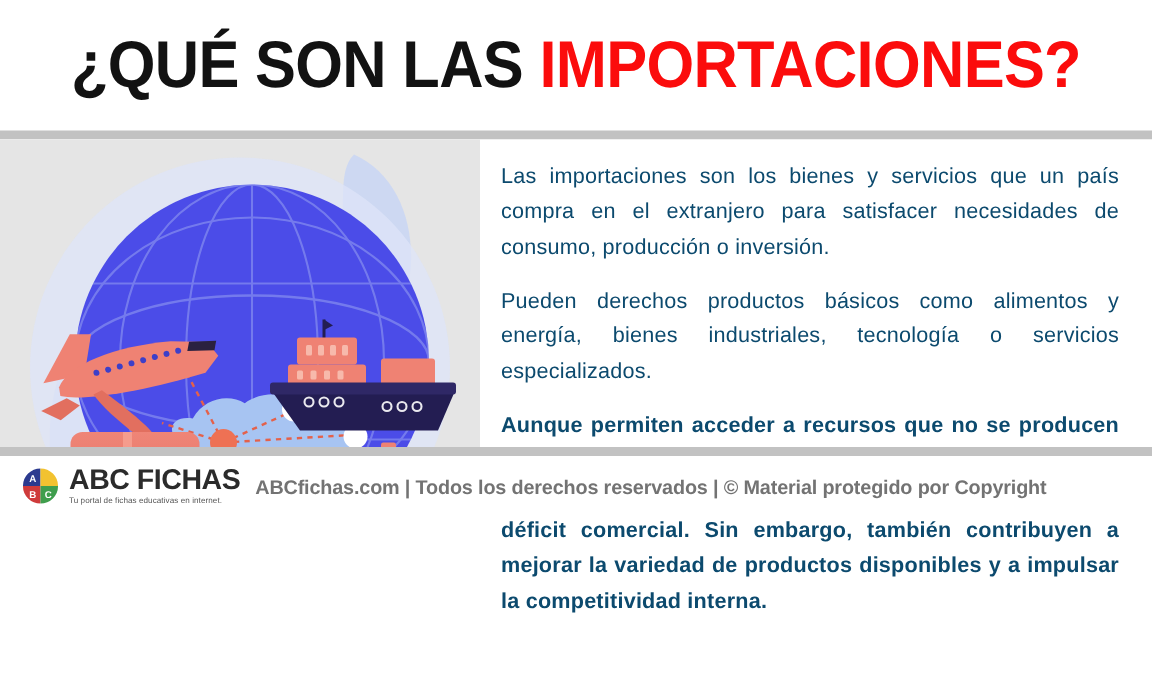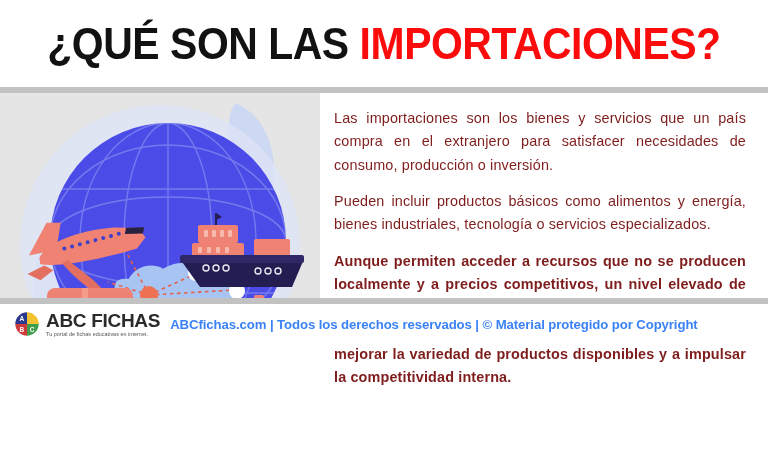--- a/index.html
+++ b/index.html
@@ -68,21 +68,21 @@
     flex:1;
     padding:14px 22px 8px 14px;
     box-sizing:border-box;
     display:flex;flex-direction:column;
     justify-content:flex-start;
   }
   .para{
     font-family:"Liberation Sans", sans-serif;
     font-size:14.4px;
     line-height:1.62;
-    color:#7f1d1d;
+    color:#0c4a6e;
     text-align:justify;
     margin:0 0 13px 0;
     letter-spacing:0.15px;
   }
   .para:last-child{margin-bottom:0;font-weight:bold;}
 
   
   .footer{
     height:40px;
     flex:none;
@@ -110,21 +110,21 @@
     font-size:5.4px;
     color:#555;
     letter-spacing:0.05px;
     white-space:nowrap;
     margin-top:2px;
   }
   .footer-note{
     font-family:"Liberation Sans", sans-serif;
     font-weight:bold;
     font-size:13.2px;
-    color:#3b82f6;
+    color:#737373;
     white-space:nowrap;
     letter-spacing:-0.1px;
   }
 </style>
 </head>
 <body>
 
 <div class="page">
 
   <div class="title-bar">
@@ -314,21 +314,21 @@
             <circle cx="140" cy="68" r="11" fill="#3a3ad0"></circle>
               <circle cx="140" cy="68" r="6.5" fill="#8fa3ef"></circle>
               <circle cx="140" cy="68" r="3" fill="#231d52"></circle>
           </g>
         </g>
       </svg>
     </div>
 
     <div class="text-col">
       <p class="para">Las importaciones son los bienes y servicios que un país compra en el extranjero para satisfacer necesidades de consumo, producción o inversión.</p>
-      <p class="para">Pueden incluir productos básicos como alimentos y energía, bienes industriales, tecnología o servicios especializados.</p>
+      <p class="para">Pueden derechos productos básicos como alimentos y energía, bienes industriales, tecnología o servicios especializados.</p>
       <p class="para">Aunque permiten acceder a recursos que no se producen localmente y a precios competitivos, un nivel elevado de importaciones frente a exportaciones puede generar déficit comercial. Sin embargo, también contribuyen a mejorar la variedad de productos disponibles y a impulsar la competitividad interna.</p>
     </div>
 
   </div>
 
   <div class="divider"></div>
 
   <div class="footer">
     <div class="brand">
       <svg class="brand-mark" viewBox="0 0 40 40" xmlns="http://www.w3.org/2000/svg">

